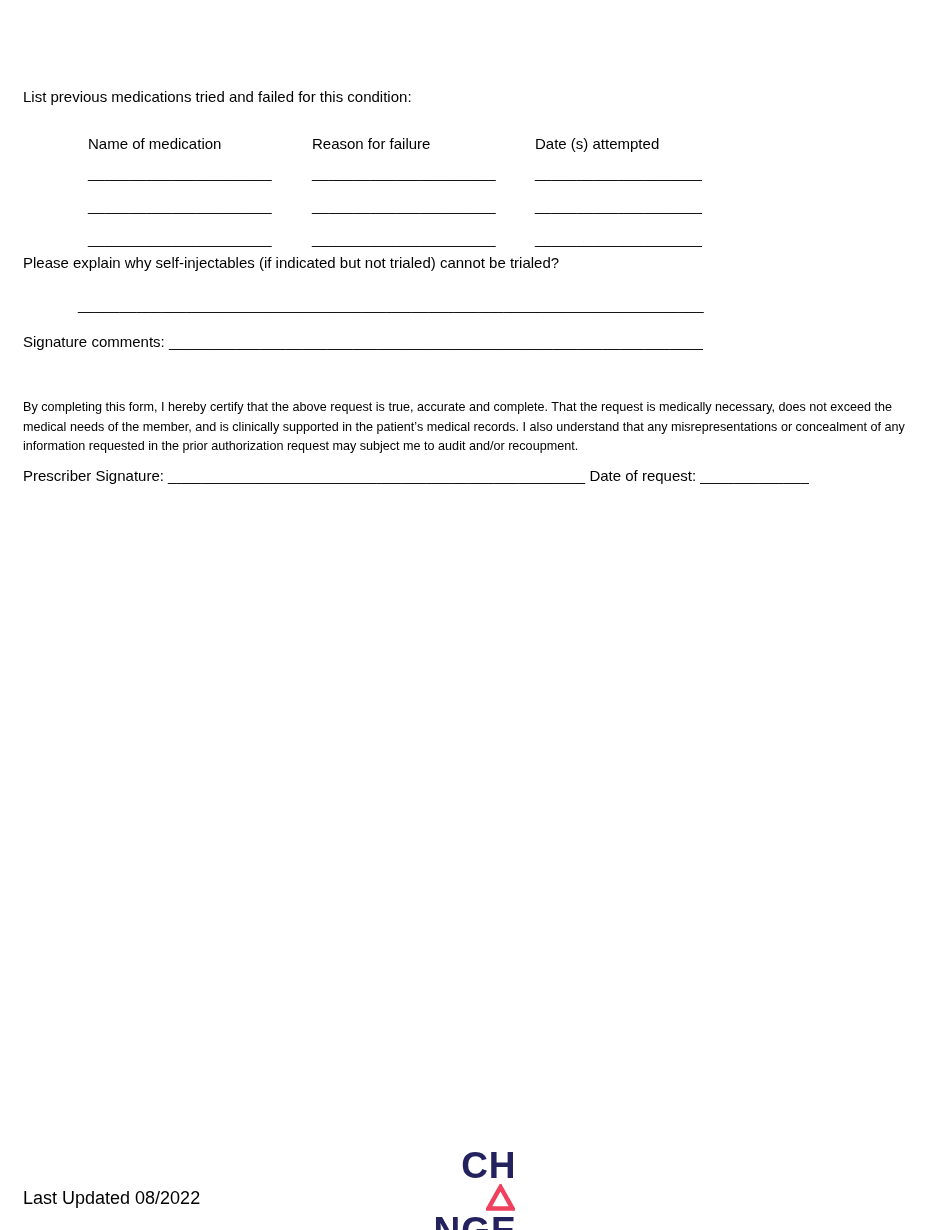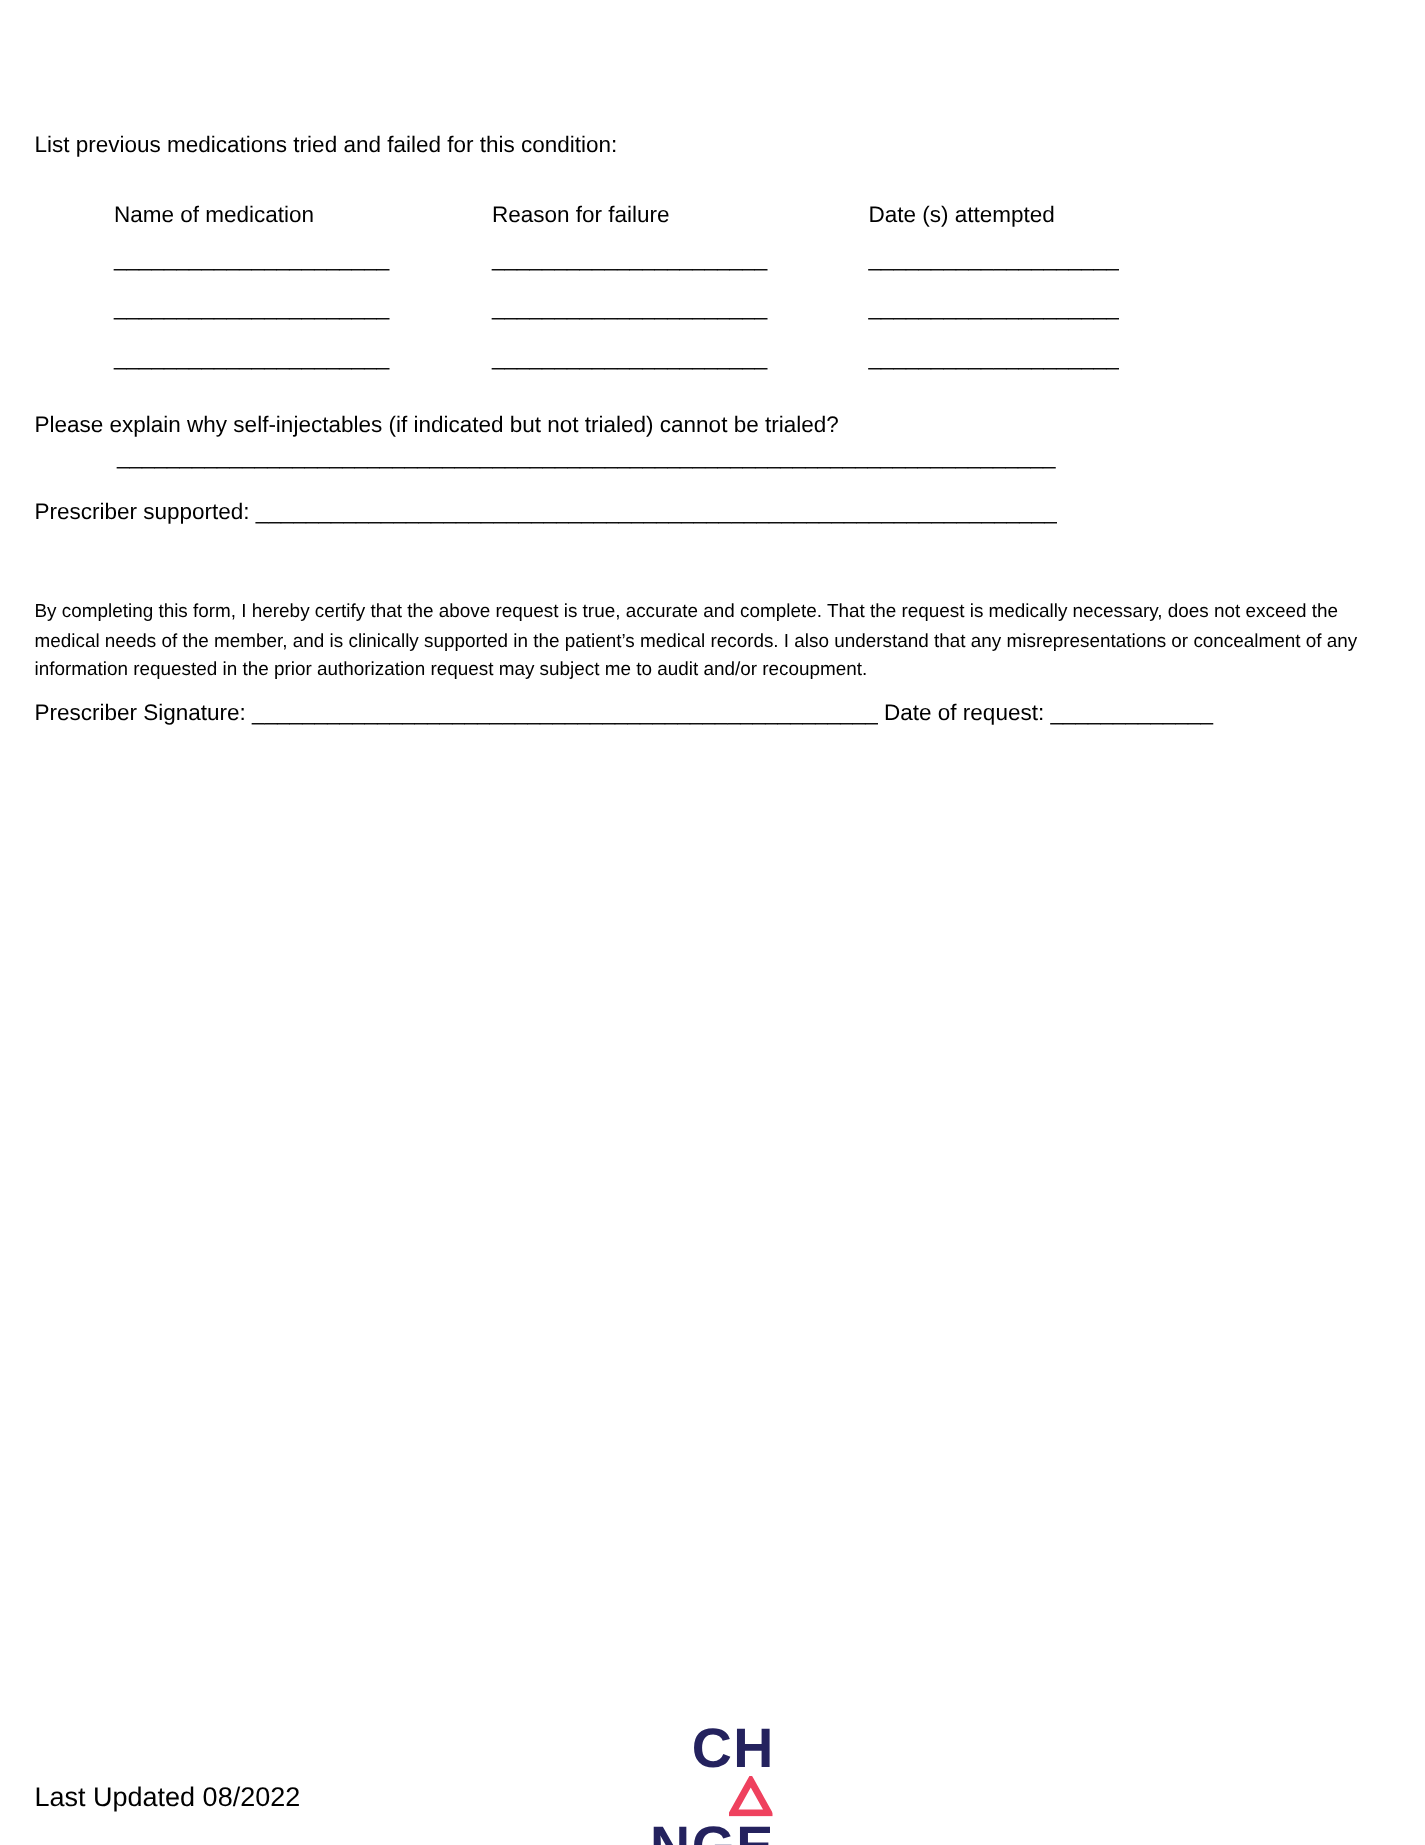--- a/index.html
+++ b/index.html
@@ -19,23 +19,22 @@
   .abs { position: absolute; }
 
   .body-text {
     font-size: 15px;
     line-height: 20px;
     white-space: nowrap;
   }
 
   
   .med-grid {
-    left: 76px;
+    left: 88px;
     display: flex;
-    gap: 28px;
   }
   .med-col-1 { width: 224px; }
   .med-col-2 { width: 223px; }
   .med-col-3 { width: 180px; }
 
   .blank-line { letter-spacing: 0; }
 
   
   .cert-par {
     left: 23px;
@@ -113,26 +112,26 @@
     <div class="med-col-2 blank-line">______________________</div>
     <div class="med-col-3 blank-line">____________________</div>
   </div>
 
   <div class="abs body-text med-grid" style="top:229px;">
     <div class="med-col-1 blank-line">______________________</div>
     <div class="med-col-2 blank-line">______________________</div>
     <div class="med-col-3 blank-line">____________________</div>
   </div>
 
-  <div class="abs body-text" style="left:23px; top:274px;">Please explain why self-injectables (if indicated but not trialed) cannot be trialed?</div>
+  <div class="abs body-text" style="left:23px; top:253px;">Please explain why self-injectables (if indicated but not trialed) cannot be trialed?</div>
 
   <div class="abs body-text blank-line" style="left:78px; top:295px;">___________________________________________________________________________</div>
 
   <div class="abs body-text" style="left:23px; top:332px;">
-    <span>Prescriber supported:</span>
+    <span>Signature comments:</span>
     <span class="blank-line">________________________________________________________________</span>
   </div>
 
   <div class="abs cert-par">By completing this form, I hereby certify that the above request is true, accurate and complete.  That the request is medically necessary, does not exceed the medical needs of the member, and is clinically supported in the patient’s medical records. I also understand that any misrepresentations or concealment of any information requested in the prior authorization request may subject me to audit and/or recoupment.</div>
 
   <div class="abs sig-row">
     <span class="bold">Prescriber Signature:</span>
     <span class="blank-line">__________________________________________________</span>
     <span class="bold">Date of request:</span>
     <span class="blank-line">_____________</span>

